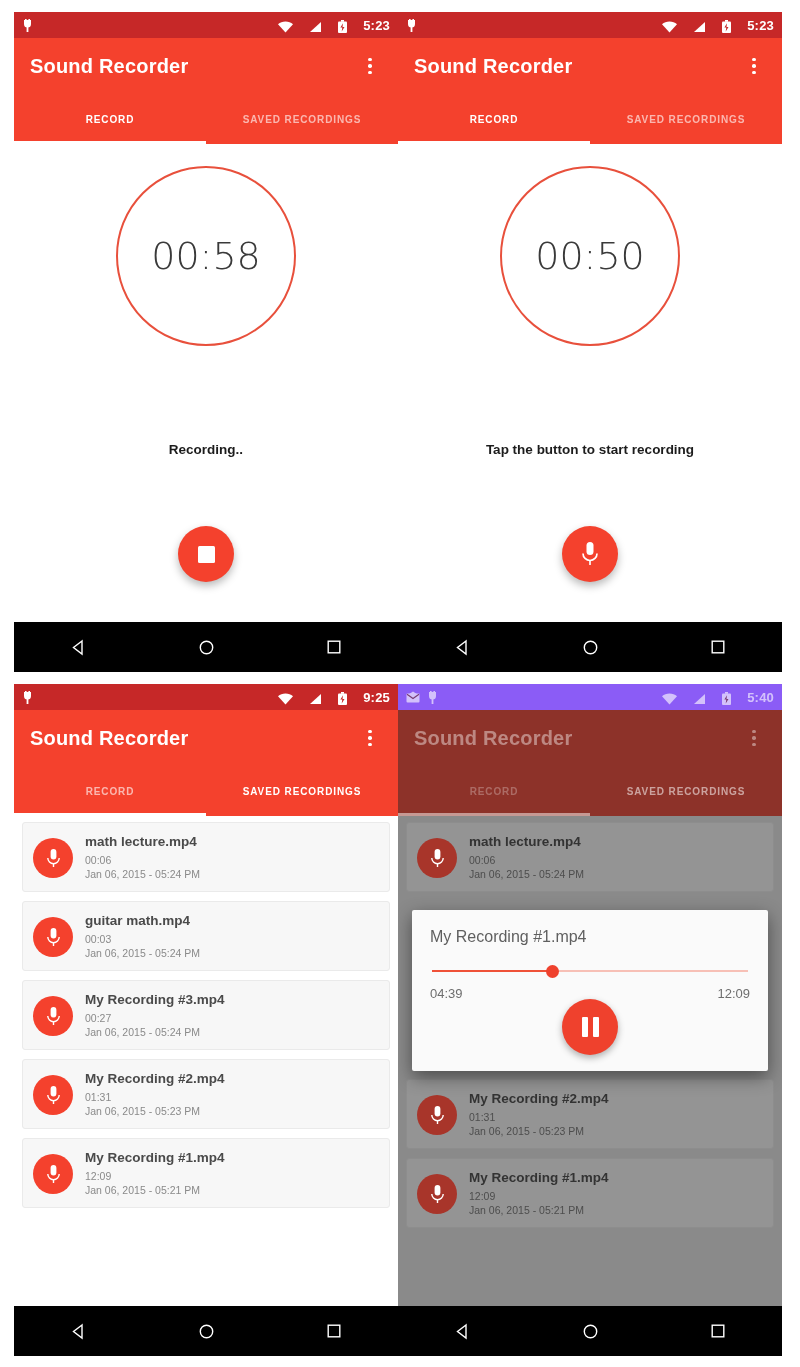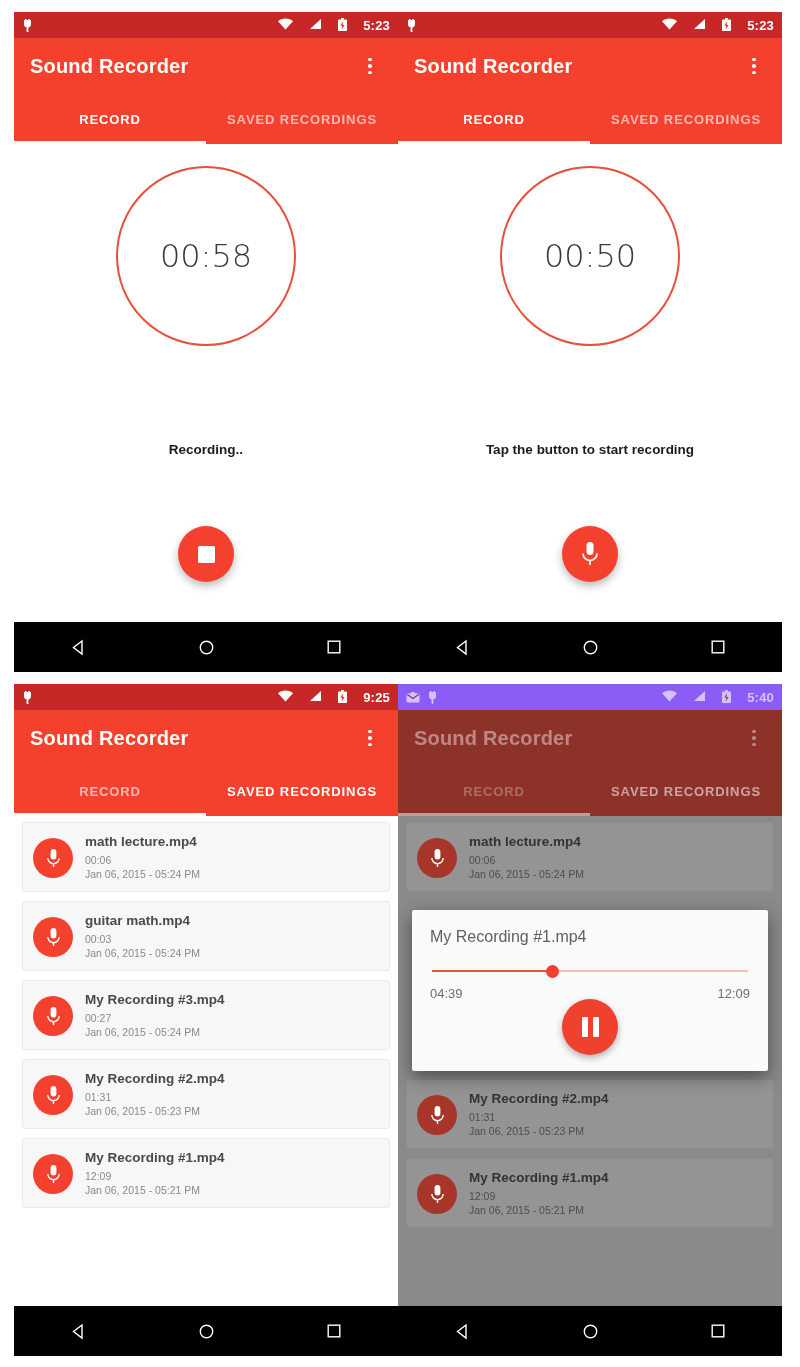--- a/index.html
+++ b/index.html
@@ -32,21 +32,21 @@
     height: 26px;
     background: #c62828;
     display: flex;
     align-items: center;
     padding: 0 8px;
     color: #fff;
     font-size: 12px;
     font-weight: bold;
   }
   .sb-left { display: flex; align-items: center; gap: 7px; }
-  .sb-right { margin-left: auto; display: flex; align-items: flex-start; gap: 16px; }
+  .sb-right { margin-left: auto; display: flex; align-items: flex-end; gap: 16px; }
   .sb-time { font-size: 13px; letter-spacing: .2px; }
   .ic { display: inline-block; line-height: 0; }
 
   
   .appbar {
     background: #f4412d;
     height: 56px;
     display: flex;
     align-items: center;
     padding: 0 16px;
@@ -72,21 +72,21 @@
   .tabs {
     background: #f4412d;
     height: 50px;
     display: flex;
     position: relative;
   }
   .tab {
     flex: 1 1 50%;
     display: flex; align-items: center; justify-content: center;
     color: rgba(255,255,255,.62);
-    font-size: 13px; font-weight: bold;
+    font-size: 10px; font-weight: bold;
     letter-spacing: .9px;
   }
   .tab.active { color: #fff; }
   .tab-underline {
     position: absolute; bottom: 0; height: 3px;
     background: #fff;
     width: 50%; left: 0;
   }
 
   
@@ -98,21 +98,21 @@
   .timer-circle {
     position: absolute;
     left: 50%; transform: translateX(-50%);
     top: 22px;
     width: 180px; height: 180px;
     border: 2px solid #e8503c;
     border-radius: 50%;
     display: flex; align-items: center; justify-content: center;
   }
   .timer-text {
-    font-size: 32px;
+    font-size: 38px;
     color: #3a3a3a;
     letter-spacing: 0px;
     font-family: "DejaVu Sans", sans-serif;
     font-weight: 300;
   }
   .hint {
     position: absolute;
     top: 298px; left: 0; right: 0;
     text-align: center;
     font-size: 13.5px;

